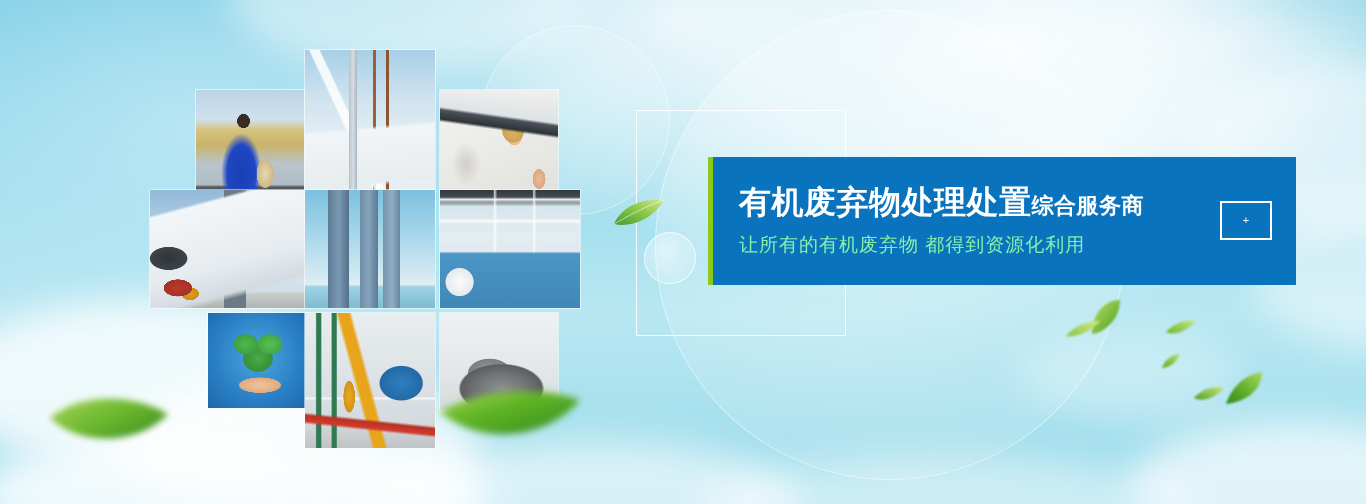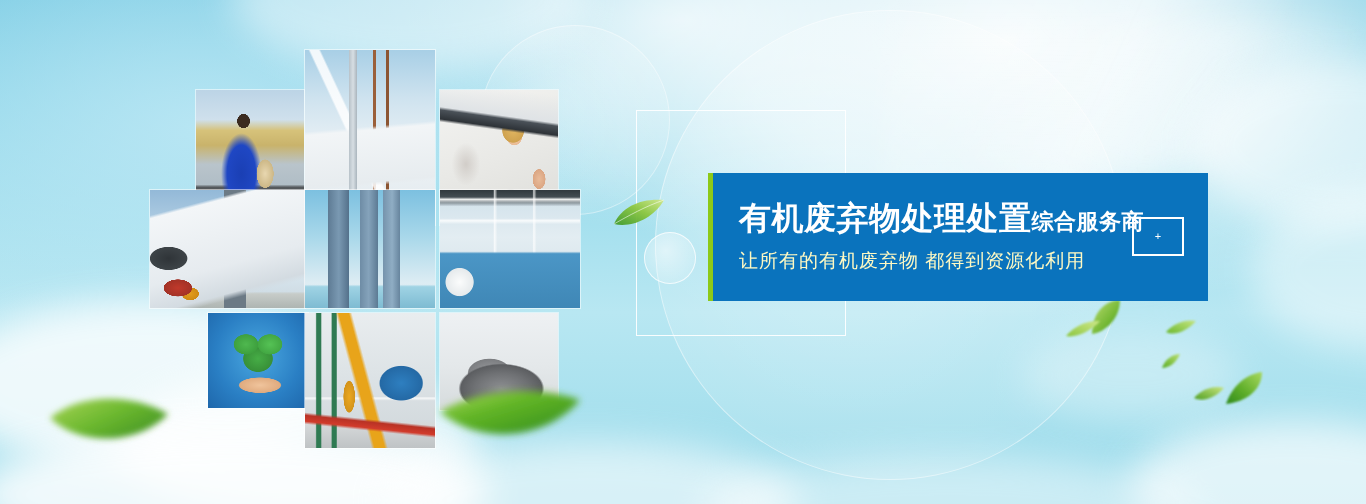--- a/index.html
+++ b/index.html
@@ -233,38 +233,38 @@
       radial-gradient(circle 2px at 47% 66%, #d3d5d8 0%, rgba(211,213,216,0) 100%),
       radial-gradient(circle 2px at 64% 75%, #3f4144 0%, rgba(63,65,68,0) 100%),
       radial-gradient(circle 2px at 72% 68%, #c5c7ca 0%, rgba(197,199,202,0) 100%),
       radial-gradient(circle 2px at 38% 84%, #caccd0 0%, rgba(202,204,208,0) 100%),
       
       linear-gradient(180deg, #eef1f3 0%, #e4e8ea 55%, #d6dbdd 100%);
   }
 
   
   .banner {
-    position: absolute; left: 708px; top: 173px; width: 500px; height: 128px;
+    position: absolute; left: 708px; top: 157px; width: 588px; height: 128px;
     display: flex; align-items: stretch;
   }
   .banner-accent { width: 5px; background: #8dc918; flex: 0 0 5px; }
   .banner-body {
     position: relative; flex: 1 1 auto; background: #0a73bd;
     display: flex; flex-direction: column; justify-content: center;
     padding: 0 0 0 26px;
   }
   .headline {
     color: #ffffff; font-weight: bold; white-space: nowrap;
     line-height: 1; letter-spacing: 0.5px;
     margin-top: 2px;
   }
   .headline .hl-main { font-size: 32px; }
   .headline .hl-sub  { font-size: 22px; }
   .subline {
-    color: #fef9c3; font-size: 19px; white-space: nowrap;
+    color: #86efac; font-size: 19px; white-space: nowrap;
     margin-top: 14px; letter-spacing: 1px;
   }
   .plus-box {
     position: absolute; right: 24px; top: 44px;
     width: 52px; height: 39px;
     border: 2px solid #ffffff;
     display: flex; align-items: center; justify-content: center;
     color: #ffffff; font-size: 11px; line-height: 1;
     cursor: pointer;
   }

